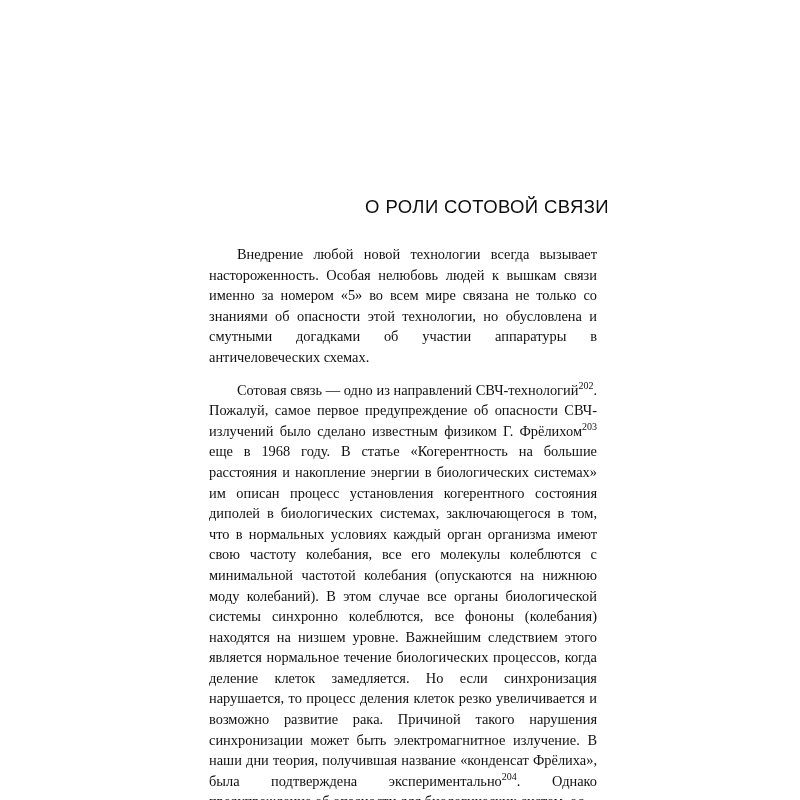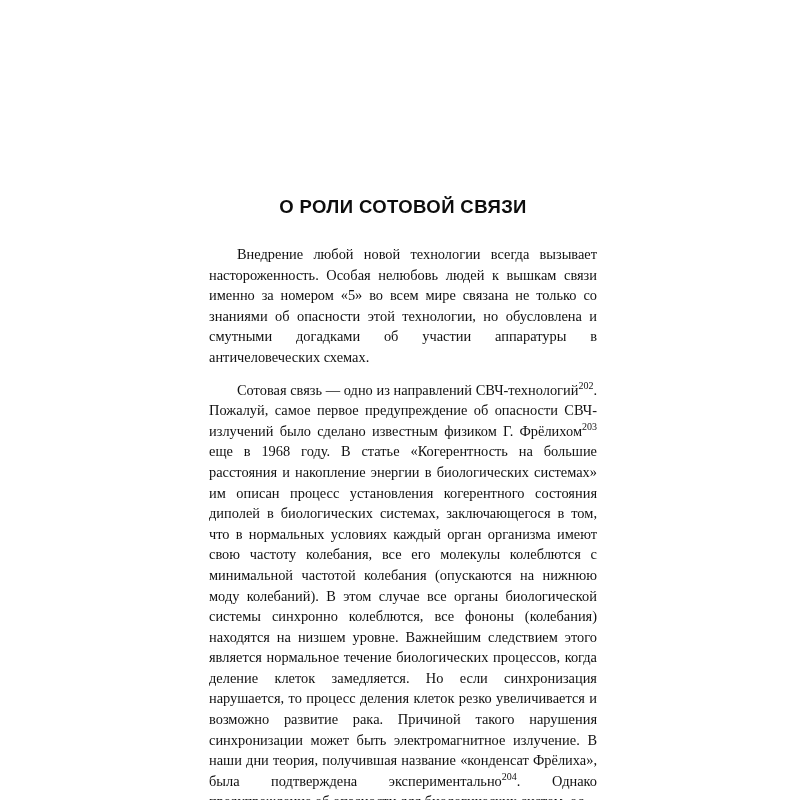--- a/index.html
+++ b/index.html
@@ -20,24 +20,24 @@
     background: #ffffff;
   }
   .text-block {
     position: absolute;
     left: 197px;
     top: 196px;
     width: 412px;
   }
   .page-heading {
     font-family: "Liberation Sans", sans-serif;
-    font-weight: bold;
+    font-weight: normal;
     font-size: 18.5px;
     letter-spacing: 0.4px;
-    text-align: center;
+    text-align: right;
     color: #0d0d0d;
     margin: 0 0 26px 0;
     white-space: nowrap;
   }
   .para {
     font-family: "Liberation Serif", serif;
     font-size: 14.4px;
     line-height: 20.6px;
     color: #101010;
     text-align: justify;

